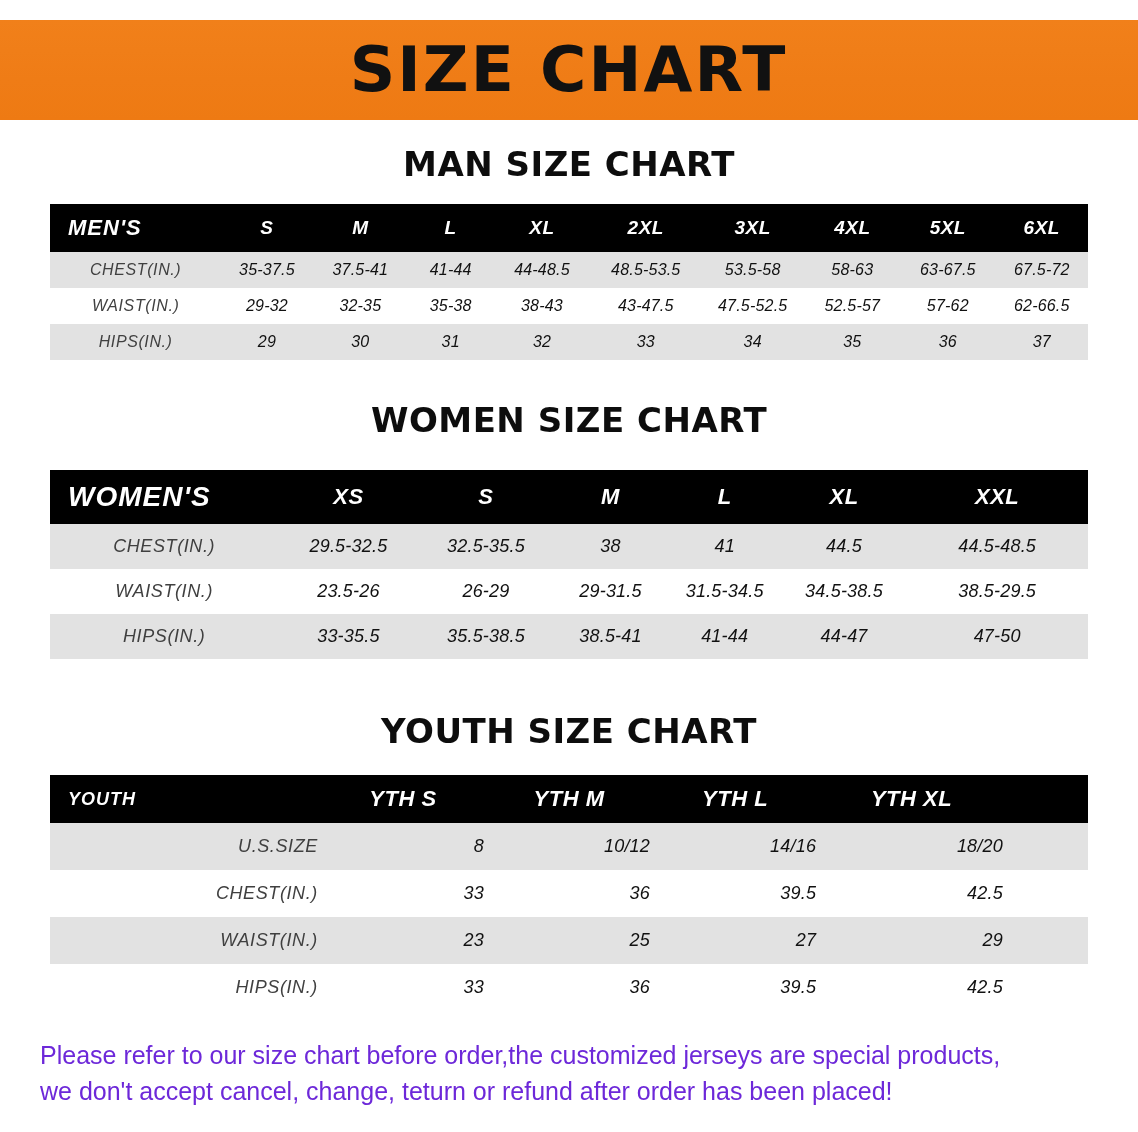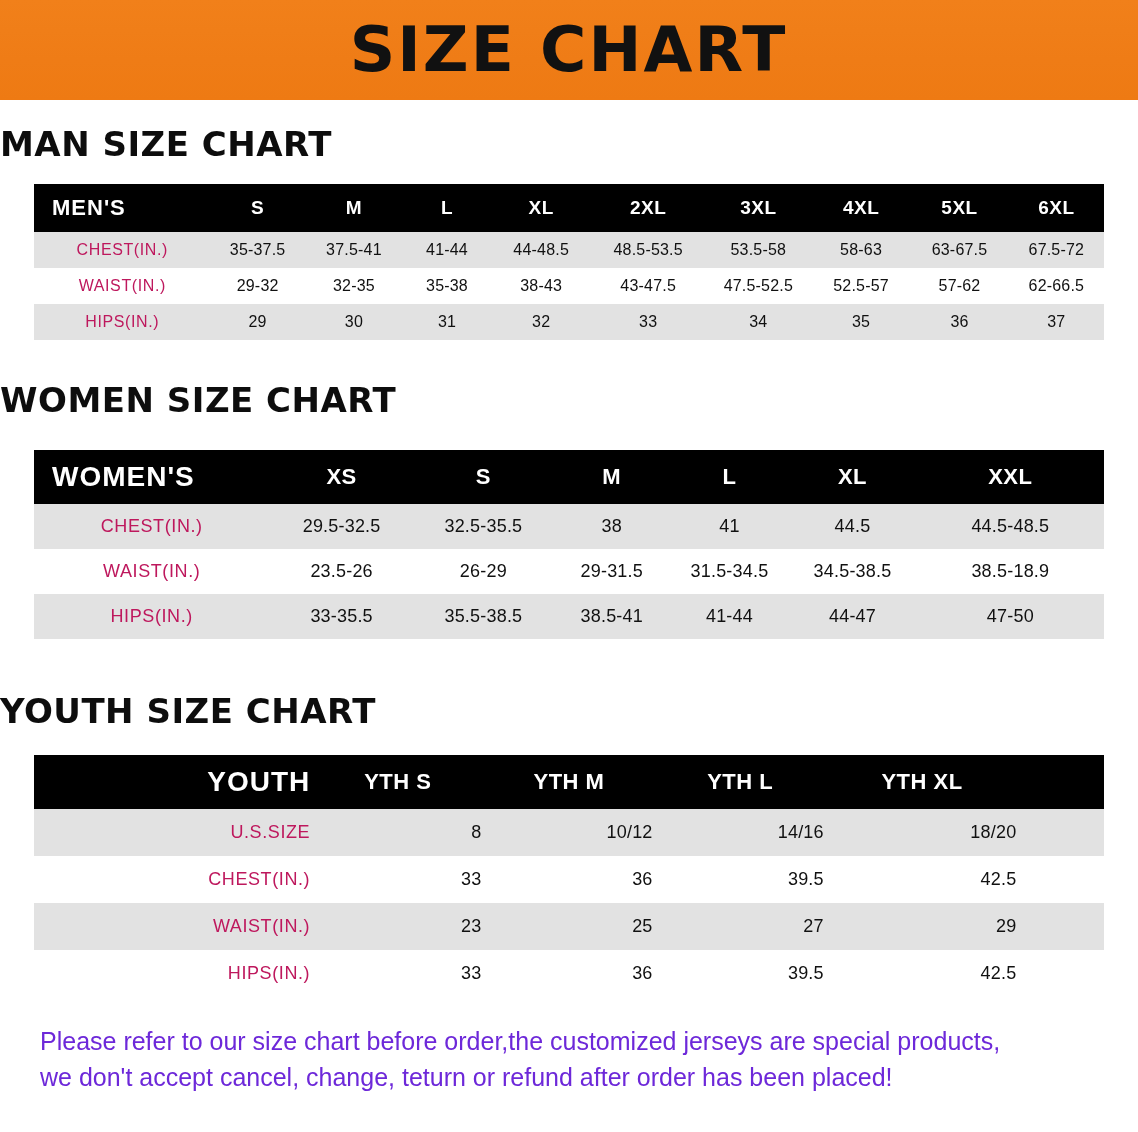--- a/index.html
+++ b/index.html
@@ -25,47 +25,50 @@
   
   .banner {
     width: 100%;
     height: 100px;
     background: #f07d18;
     background: linear-gradient(180deg, #f1801a 0%, #ef7c16 60%, #ee7a13 100%);
     display: flex;
     align-items: center;
     justify-content: center;
     box-sizing: border-box;
+    margin-top: 20px;
   }
   .banner-title {
     font-family: "DejaVu Sans", sans-serif;
     font-weight: bold;
     font-size: 62px;
     letter-spacing: 2px;
     color: #111;
     line-height: 1;
     transform: scaleX(1.02);
   }
 
   
   .section-title {
+    text-align: center;
     font-family: "DejaVu Sans", sans-serif;
     font-weight: bold;
     font-size: 34px;
     letter-spacing: 0.5px;
     color: #0d0d0d;
   }
   .st-man   { margin-top: 24px; margin-bottom: 20px; }
   .st-women { margin-top: 40px; margin-bottom: 30px; }
   .st-youth { margin-top: 52px; margin-bottom: 24px; }
 
   
   .tbl-wrap {
-    padding: 0 34px;
+    padding: 0 50px;
     box-sizing: border-box;
+    font-style: italic;
   }
   table.size {
     border-collapse: collapse;
     width: 100%;
     table-layout: fixed;
   }
   table.size th,
   table.size td {
     text-align: center;
     vertical-align: middle;
@@ -94,42 +97,42 @@
   
   table.size tbody td {
     font-size: 17px;
     color: #111;
     padding: 9px 2px;
     letter-spacing: 0.2px;
   }
   table.size tbody td.rowlabel {
     font-size: 17px;
     letter-spacing: 0.6px;
-    color: #be185d;
+    color: #404040;
   }
   table.size tbody tr.alt {
     background: #e2e2e2;
   }
   table.size tbody tr.plain {
     background: #ffffff;
   }
 
   
   #men-table thead th { font-size: 19px; }
   #men-table thead th.rowlabel { font-size: 22px; }
   #men-table tbody td { font-size: 16px; }
 
   
   #women-table thead th { font-size: 22px; }
   #women-table thead th.rowlabel { font-size: 28px; }
   #women-table tbody td { font-size: 18px; padding: 12px 2px; }
 
   
   #youth-table thead th { font-size: 22px; }
-  #youth-table thead th.rowlabel { font-size: 28px; text-align: right; }
+  #youth-table thead th.rowlabel { font-size: 18px; }
   #youth-table tbody td { font-size: 18px; padding: 13px 2px; text-align: right; }
 
   
   .note {
     margin: 26px 30px 0 40px;
     font-family: "Liberation Sans", sans-serif;
     font-size: 25px;
     line-height: 1.45;
     color: #6d28d9;
     text-align: left;
@@ -247,21 +250,21 @@
           <td>44.5</td>
           <td>44.5-48.5</td>
         </tr>
         <tr class="plain">
           <td class="rowlabel">WAIST(IN.)</td>
           <td>23.5-26</td>
           <td>26-29</td>
           <td>29-31.5</td>
           <td>31.5-34.5</td>
           <td>34.5-38.5</td>
-          <td>38.5-18.9</td>
+          <td>38.5-29.5</td>
         </tr>
         <tr class="alt">
           <td class="rowlabel">HIPS(IN.)</td>
           <td>33-35.5</td>
           <td>35.5-38.5</td>
           <td>38.5-41</td>
           <td>41-44</td>
           <td>44-47</td>
           <td>47-50</td>
         </tr>

